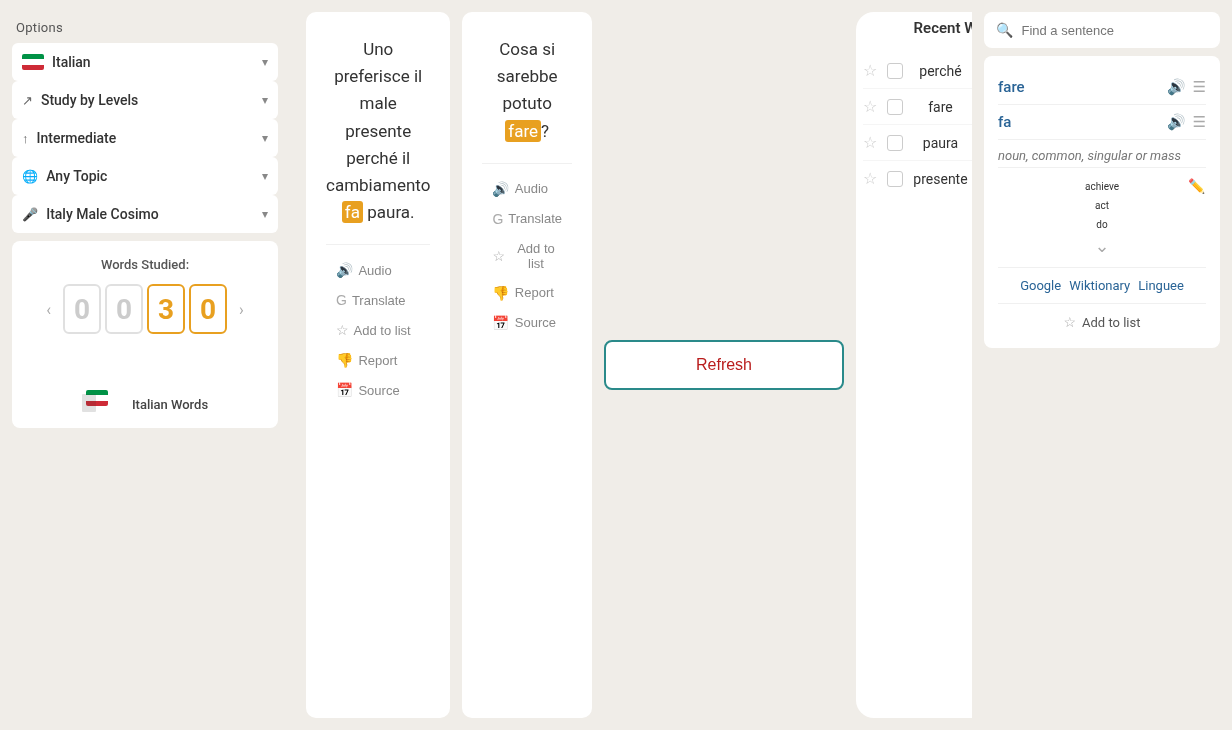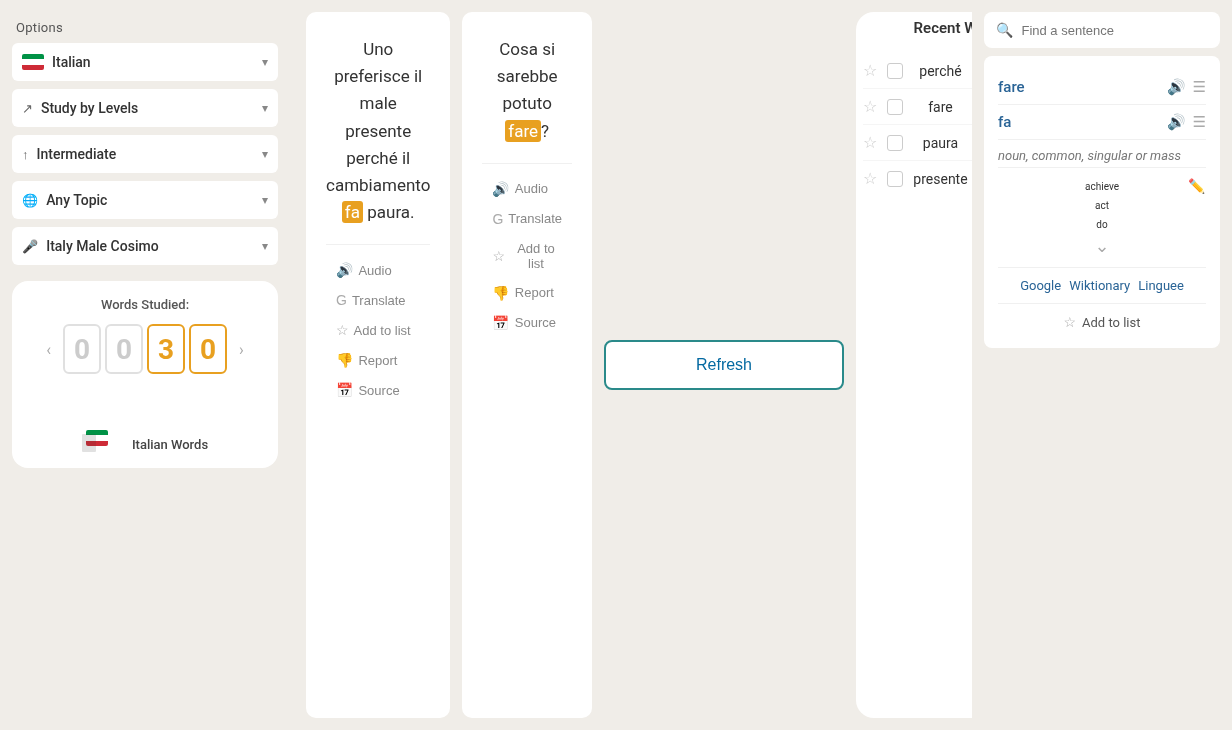--- a/index.html
+++ b/index.html
@@ -29,21 +29,21 @@
       padding: 8px 4px;
       letter-spacing: 0.3px;
     }
     .sidebar-item {
       display: flex;
       align-items: center;
       justify-content: space-between;
       padding: 11px 10px;
       background: white;
       border-radius: 6px;
-      margin-bottom: 8px;
+      margin-bottom: 0;
       cursor: pointer;
     }
     .sidebar-item-left {
       display: flex;
       align-items: center;
       gap: 8px;
     }
     .sidebar-item-label {
       font-size: 14px;
       color: #333;
@@ -60,21 +60,21 @@
       flex-direction: column;
       overflow: hidden;
       border-radius: 2px;
     }
     .flag-it .f1 { background: #009246; flex: 1; }
     .flag-it .f2 { background: white; flex: 1; }
     .flag-it .f3 { background: #ce2b37; flex: 1; }
 
     .words-studied-box {
       background: white;
-      border-radius: 16px;
+      border-radius: 8px;
       padding: 16px 12px;
       margin-top: 8px;
       display: flex;
       flex-direction: column;
       align-items: center;
       gap: 12px;
     }
     .words-studied-label {
       font-size: 13px;
       color: #555;
@@ -174,21 +174,21 @@
       border-radius: 4px;
     }
     .action-icon {
       font-size: 14px;
       color: #aaa;
     }
 
     .refresh-btn {
       background: white;
       border: 2px solid #2a8a8a;
-      color: #0369a1;
+      color: #b91c1c;
       font-size: 16px;
       font-weight: 500;
       padding: 14px 40px;
       border-radius: 8px;
       cursor: pointer;
       align-self: center;
       width: 240px;
       text-align: center;
     }
 

